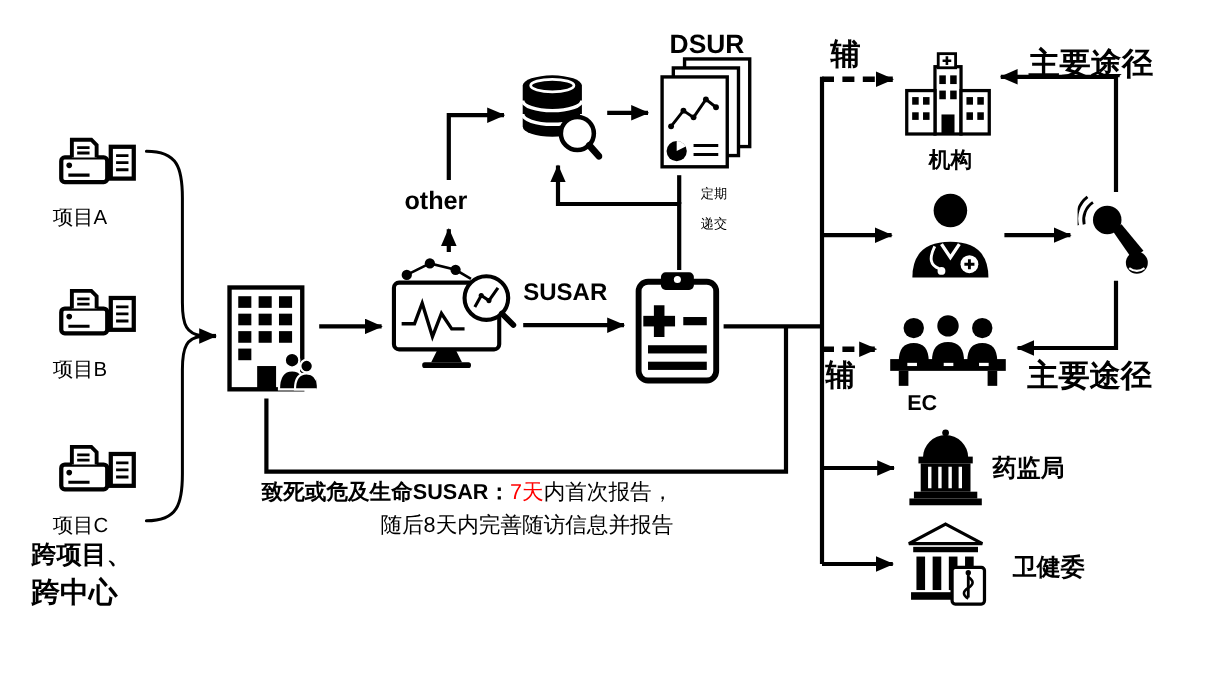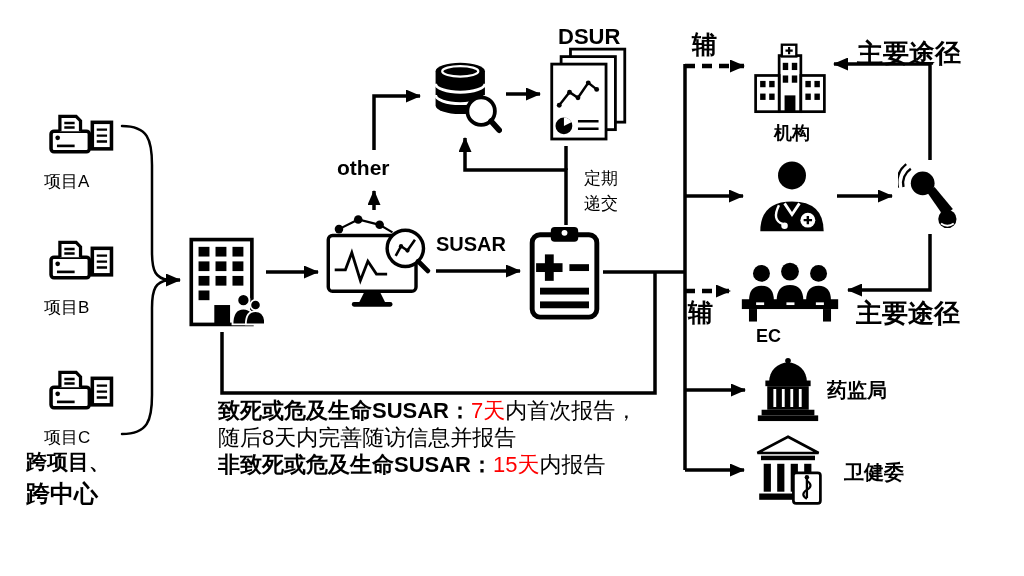--- a/index.html
+++ b/index.html
@@ -4,21 +4,21 @@
 <style>
   html,body{margin:0;padding:0;background:#fff;}
   #canvas{position:relative;width:1024px;height:576px;background:#ffffff;overflow:hidden;
           font-family:"Liberation Sans","DejaVu Sans",sans-serif;color:#000;}
   #connectors{position:absolute;left:0;top:0;width:1024px;height:576px;}
   .icon{position:absolute;}
   .icon svg{width:100%;height:100%;display:block;}
   .lbl{position:absolute;white-space:nowrap;color:#000;}
   .b{font-weight:bold;}
   .red{color:#FF0000;}
-  .note-line{white-space:nowrap;font-size:22px;line-height:27px;}
+  .note-line{white-space:nowrap;font-size:18px;line-height:27px;text-align:right;}
 </style>
 </head>
 <body>
 
 <div id="canvas">
 
   <svg id="connectors" viewBox="0 0 1024 576">
     <defs>
       <marker id="ah" markerUnits="userSpaceOnUse" markerWidth="15" markerHeight="13" refX="14" refY="6.5" orient="auto">
         <path d="M0,0 L15,6.5 L0,13 Z" fill="#000"></path>
@@ -170,21 +170,21 @@
       <circle cx="12" cy="62" r="2.6" fill="#000"></circle>
         <circle cx="23" cy="48" r="2.6" fill="#000"></circle>
       <circle cx="32" cy="54" r="2.6" fill="#000"></circle>
         <circle cx="43" cy="38" r="2.6" fill="#000"></circle>
       <circle cx="52" cy="45" r="2.6" fill="#000"></circle>
       <circle cx="17" cy="84" r="9" fill="#000"></circle>
       <path d="M17,84 L17,75 A9,9 0 0 1 25,80 Z" fill="#fff"></path>
       <path d="M32,79 h22 M32,87 h22" stroke="#000" stroke-width="2.6"></path>
     </svg>
   </div>
-  <div class="lbl" style="left:584px;top:166px;font-size:17px;line-height:25px">
+  <div class="lbl" style="left:584px;top:150px;font-size:11px;line-height:25px">
     <div>定期</div>
     <div>递交</div>
   </div>
 
   <div class="icon" style="left:528px;top:225px;width:73px;height:96px">
     <svg viewBox="0 0 74 98">
       <rect x="4" y="10" width="66" height="84" rx="8" fill="#fff" stroke="#000" stroke-width="5"></rect>
       <rect x="23" y="2" width="28" height="15" rx="4" fill="#000"></rect>
       <circle cx="37" cy="8" r="3" fill="#fff"></circle>
       <rect x="17" y="30" width="9" height="27" fill="#000"></rect>
@@ -293,18 +293,15 @@
       <circle cx="54" cy="61" r="10" fill="#000"></circle>
       <path d="M47,66 q7,5 14,0" fill="none" stroke="#fff" stroke-width="2"></path>
     </svg>
   </div>
 
   <div class="lbl" style="left:218px;top:397px">
     <div class="note-line">
       <span class="b">致死或危及生命SUSAR：</span><span class="red">7天</span><span>内首次报告，</span>
     </div>
     <div class="note-line">随后8天内完善随访信息并报告</div>
-    <div class="note-line">
-      <span class="b">非致死或危及生命SUSAR：</span><span class="red">15天</span><span>内报告</span>
-    </div>
   </div>
 
 </div>
 
 </body></html>

